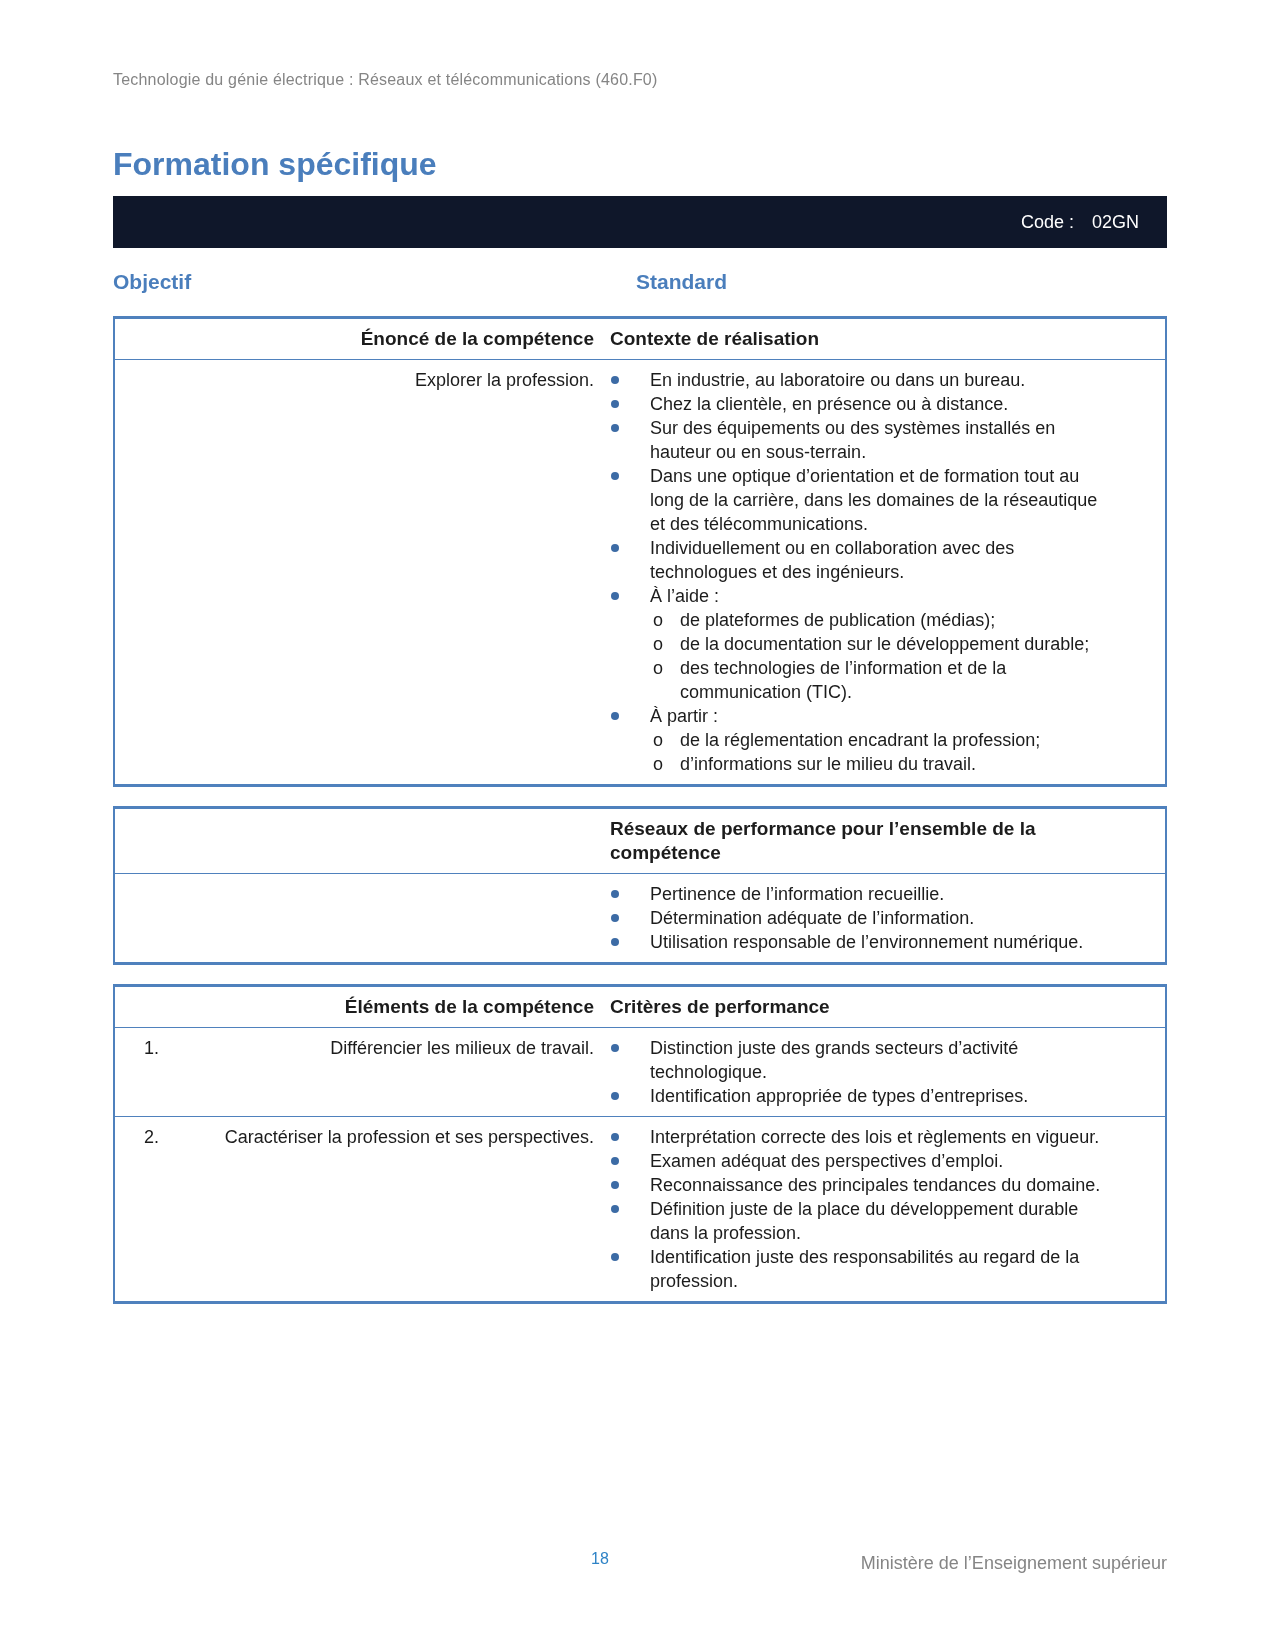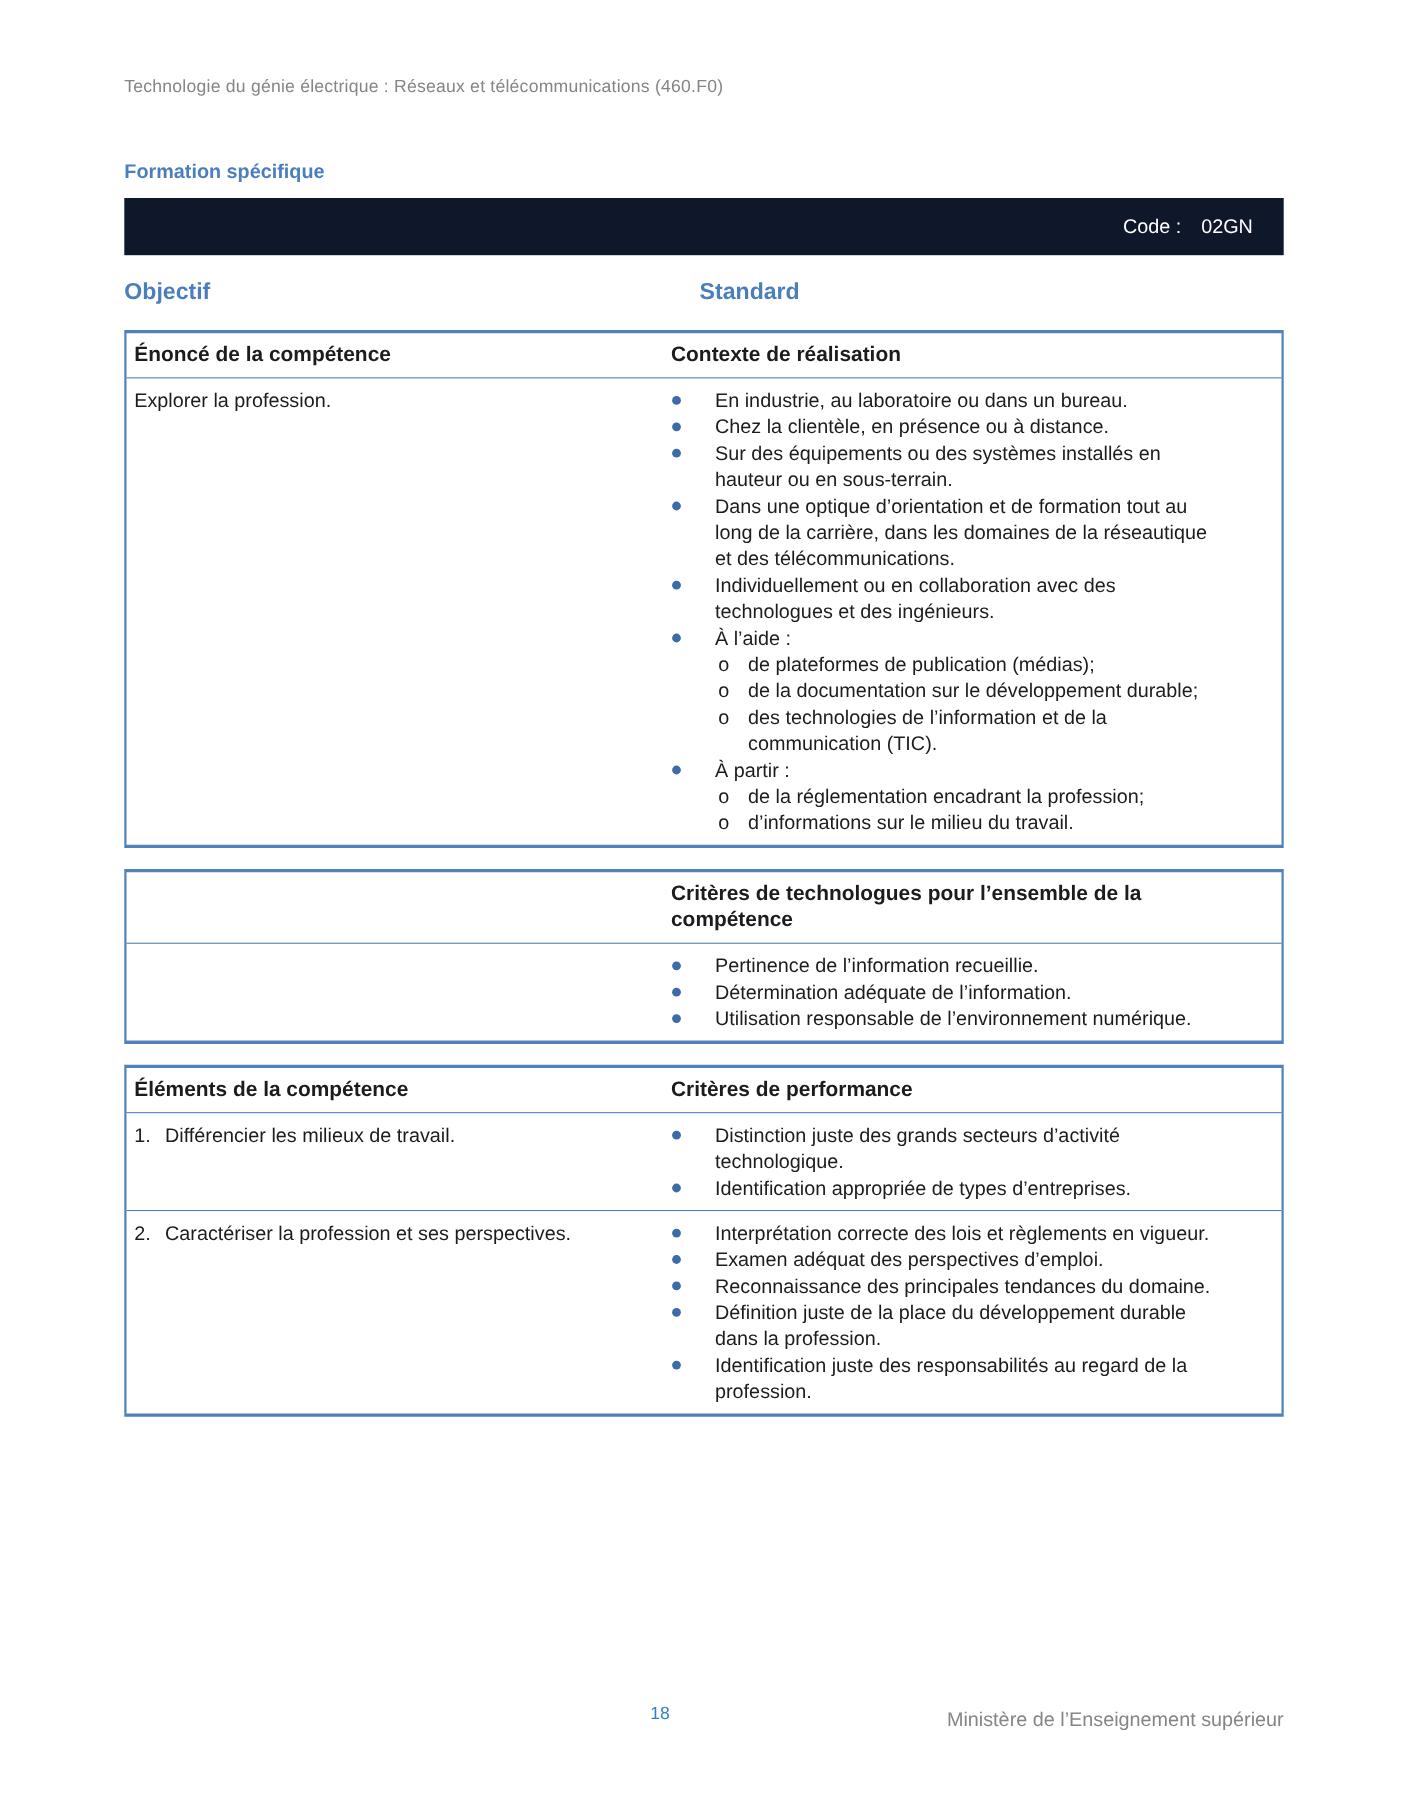--- a/index.html
+++ b/index.html
@@ -1,30 +1,30 @@
 <!DOCTYPE html>
 <html><head>
 <meta charset="utf-8">
 <style>
   html,body{margin:0;padding:0;background:#ffffff;}
   body{width:1275px;height:1650px;position:relative;font-family:"Liberation Sans",sans-serif;color:#1c1c1c;}
   .content{position:absolute;left:113px;top:0;width:1054px;}
   .running-header{margin-top:71px;font-size:16px;color:#858585;letter-spacing:.2px;}
-  .doc-title{margin:57px 0 0 0;font-size:18px;font-weight:bold;color:#4a7ebc;}
+  .doc-title{margin:57px 0 0 0;font-size:32px;font-weight:bold;color:#4a7ebc;}
   .code-bar{margin-top:13px;height:52px;background:#0f172a;color:#ffffff;display:flex;align-items:center;justify-content:flex-end;padding-right:28px;box-sizing:border-box;font-size:18px;}
   .code-bar .val{margin-left:18px;text-align:right;}
   .col-heads{margin-top:22px;position:relative;height:26px;font-size:21px;font-weight:bold;color:#4a7ebc;}
   .col-heads .right{position:absolute;left:523px;top:0;}
   .tbl{margin-top:20px;border:2px solid #4f81bd;border-top-width:3px;border-bottom-width:3px;font-size:18px;line-height:24px;}
   .tbl.gap{margin-top:19px;}
   .row{display:flex;}
   .thead{border-bottom:1px solid #4f81bd;font-weight:bold;font-size:19px;}
   .rowline{border-bottom:1px solid #4f81bd;}
   .cell{padding:8px 10px;box-sizing:border-box;}
-  .c1{width:489px;flex:none;padding-left:7px;}
+  .c1{width:489px;flex:none;padding-left:29px;text-align:right;}
   .c2{flex:1;padding-left:6px;padding-right:50px;}
   ul{list-style:none;margin:0;padding:0;}
   li{position:relative;}
   li.b{padding-left:40px;}
   li.sub{margin-left:43px;padding-left:27px;}
   .dot{position:absolute;left:1px;top:8px;width:8px;height:8px;border-radius:50%;background:#3c6ba5;}
   .om{position:absolute;left:0;top:0;}
   .numitem{position:relative;padding-left:28px;}
   .num{position:absolute;left:0;top:0;}
   .footer{position:absolute;top:1550px;left:113px;width:1054px;height:28px;}
@@ -72,21 +72,21 @@
           <li class="sub"><span class="om">o</span><span>de la réglementation encadrant la profession;</span></li>
           <li class="sub"><span class="om">o</span><span>d’informations sur le milieu du travail.</span></li>
         </ul>
       </div>
     </div>
   </section>
 
   <section class="tbl gap">
     <div class="row thead">
       <div class="cell c1"></div>
-      <div class="cell c2">Critères de technologues pour l’ensemble de la compétence</div>
+      <div class="cell c2">Réseaux de performance pour l’ensemble de la compétence</div>
     </div>
     <div class="row">
       <div class="cell c1"></div>
       <div class="cell c2">
         <ul>
           <li class="b"><span class="dot"></span><span>Pertinence de l’information recueillie.</span></li>
           <li class="b"><span class="dot"></span><span>Détermination adéquate de l’information.</span></li>
           <li class="b"><span class="dot"></span><span>Utilisation responsable de l’environnement numérique.</span></li>
         </ul>
       </div>

